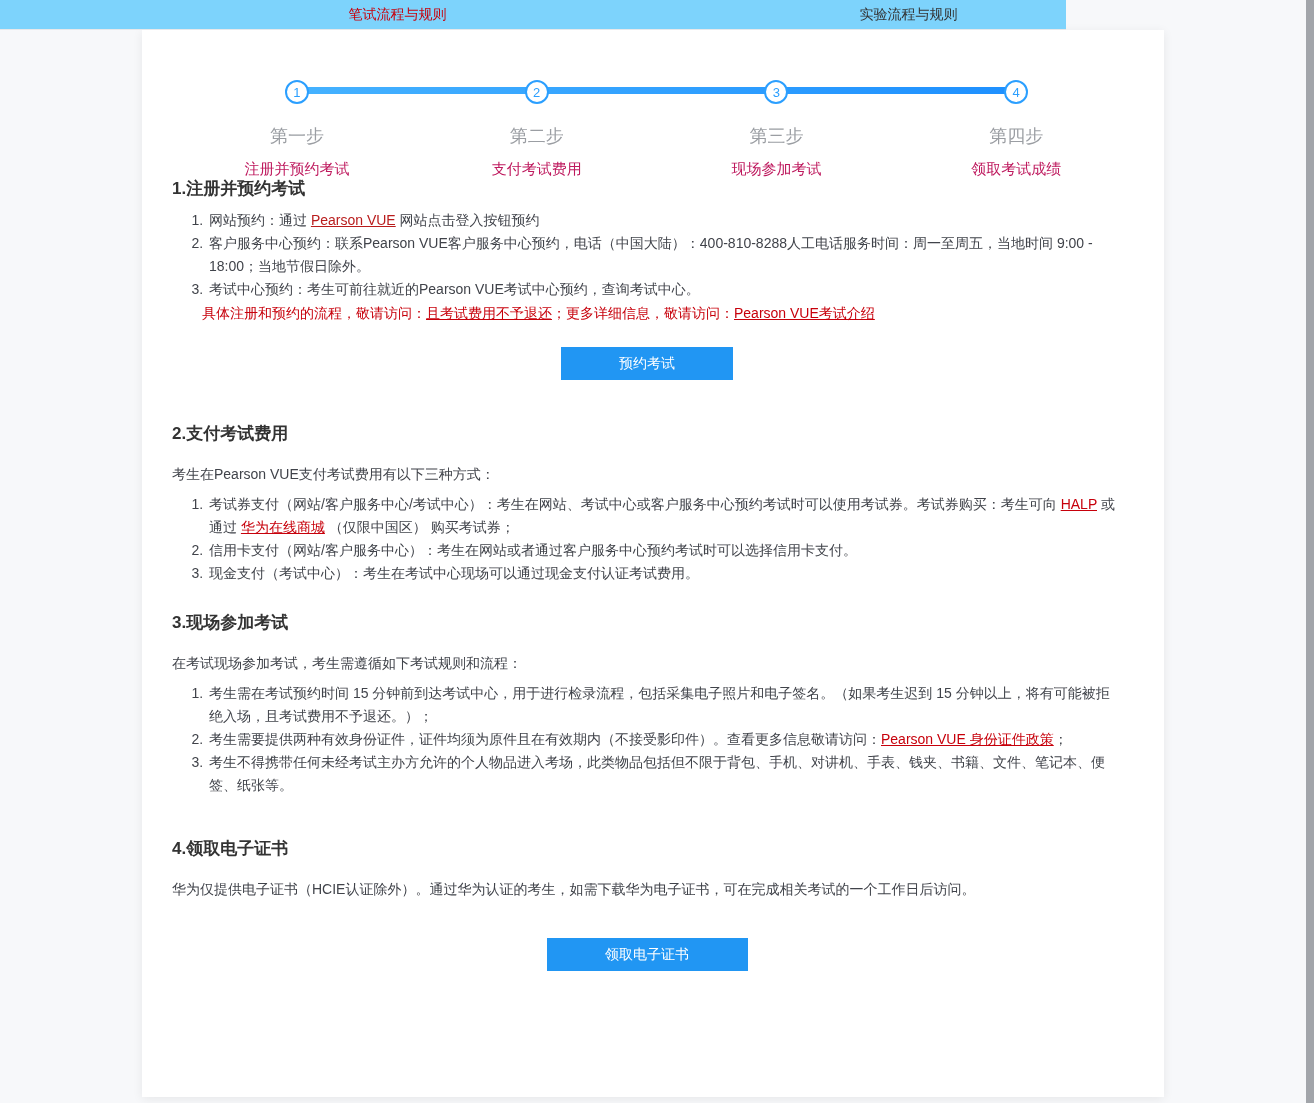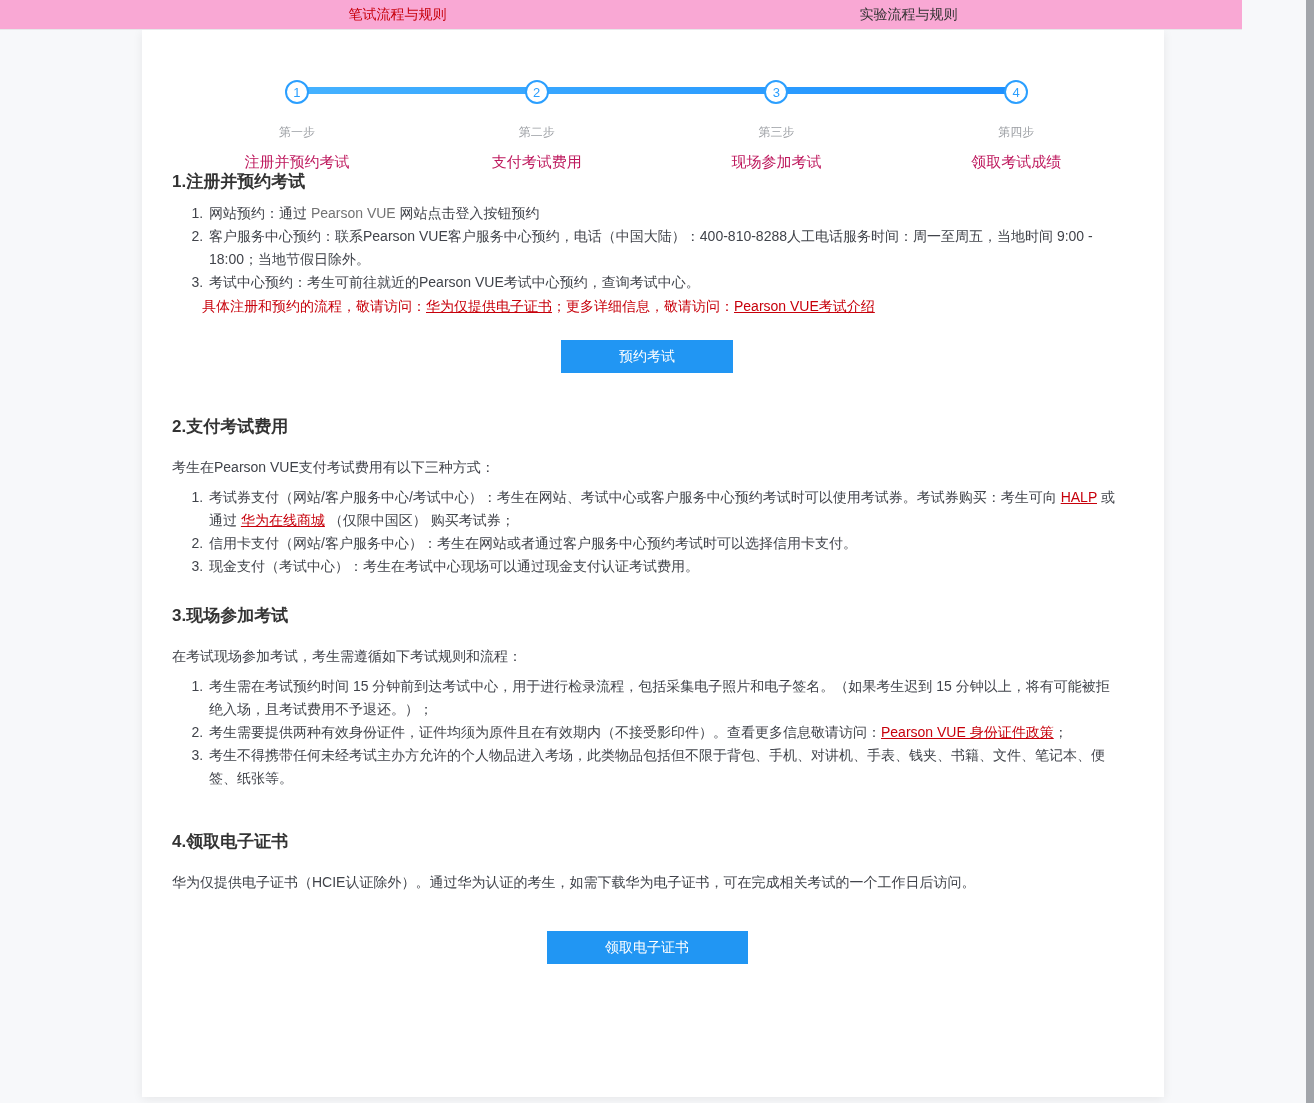--- a/index.html
+++ b/index.html
@@ -5,22 +5,22 @@
   * { box-sizing: border-box; }
   html,body { margin:0; padding:0; }
   body {
     width:1314px; height:1103px; position:relative; overflow:hidden;
     background:#f7f8fa;
     font-family:"Liberation Sans", sans-serif;
     color:#40434a;
   }
   
   .tabbar {
-    position:absolute; top:0; left:0; width:1242px; height:30px;
-    background:#f9a8d4; border-bottom:1px solid #e7e8ea; z-index:3;
+    position:absolute; top:0; left:0; width:1066px; height:30px;
+    background:#7dd3fc; border-bottom:1px solid #e7e8ea; z-index:3;
   }
   .tabbar-inner { width:1022px; margin-left:142px; height:100%; display:flex; }
   .tab {
     flex:1; display:flex; align-items:center; justify-content:center;
     font-size:14px; color:#333; cursor:pointer;
   }
   .tab.active { color:#c7000b; }
   
   .scrollbar {
     position:absolute; top:0; right:0; width:8px; height:1103px;
@@ -37,34 +37,34 @@
     position:absolute; left:152px; top:57px; width:724px; height:7px;
     border-radius:4px; background:linear-gradient(90deg,#45b2ff,#1e90ff);
     z-index:0;
   }
   .step { flex:1; display:flex; flex-direction:column; align-items:center; position:relative; z-index:1; }
   .step-circle {
     width:24px; height:24px; border:2px solid #2b9fff; border-radius:50%;
     background:#fff; color:#2b9fff; font-size:13px;
     display:flex; align-items:center; justify-content:center;
   }
-  .step-label { margin-top:20px; font-size:12px; color:#9b9ea3; }
+  .step-label { margin-top:20px; font-size:18px; color:#9b9ea3; }
   .step-title { margin-top:12px; font-size:15px; color:#be185d; }
   
   .content { padding:0 42px 0 30px; font-size:14px; }
   .section-heading { font-size:17px; font-weight:bold; color:#333; line-height:20px; }
   .mt-s1 { }
   .mt-s2 { margin-top:44px; }
   .mt-s3 { margin-top:28px; }
   .mt-s4 { margin-top:42px; }
   .intro { margin-top:22px; line-height:17px; }
   ol.steps-list { margin:10px 0 0; padding-left:35px; line-height:23px; }
   ol.steps-list li { padding-left:2px; }
   .reminder { margin-top:1px; padding-left:30px; color:#c7000b; line-height:23px; }
-  a.blue-link { color:#737373; cursor:pointer; }
+  a.blue-link { color:#b91c1c; text-decoration:underline; cursor:pointer; }
   a.red-link { color:#c7000b; text-decoration:underline; cursor:pointer; }
   .btn {
     display:block; margin:22px auto 0; height:33px; border:none;
     background:#2196f3; color:#ffffff; font-size:14px; cursor:pointer;
     font-family:Liberation Sans, sans-serif;
   }
   .btn-book { width:172px; }
   .btn-cert { width:201px; margin-top:40px; }
 </style>
 </head>
@@ -109,21 +109,21 @@
   <div class="content">
 
     <div class="section-heading mt-s1">1.注册并预约考试</div>
     <ol class="steps-list">
       <li><span>网站预约：通过 </span><a class="blue-link">Pearson VUE</a><span> 网站点击登入按钮预约</span></li>
       <li><span>客户服务中心预约：联系Pearson VUE客户服务中心预约，电话（中国大陆）：400-810-8288人工电话服务时间：周一至周五，当地时间 9:00 - 18:00；当地节假日除外。</span></li>
       <li><span>考试中心预约：考生可前往就近的Pearson VUE考试中心预约，查询考试中心。</span></li>
     </ol>
     <div class="reminder">
       <div>
-        <span>具体注册和预约的流程，敬请访问：</span><a class="red-link">华为仅提供电子证书</a><span>；更多详细信息，敬请访问：</span><a class="red-link">Pearson VUE考试介绍</a>
+        <span>具体注册和预约的流程，敬请访问：</span><a class="red-link">且考试费用不予退还</a><span>；更多详细信息，敬请访问：</span><a class="red-link">Pearson VUE考试介绍</a>
       </div>
     </div>
     <button class="btn btn-book">预约考试</button>
 
     <div class="section-heading mt-s2">2.支付考试费用</div>
     <div class="intro">考生在Pearson VUE支付考试费用有以下三种方式：</div>
     <ol class="steps-list">
       <li><span>考试券支付（网站/客户服务中心/考试中心）：考生在网站、考试中心或客户服务中心预约考试时可以使用考试券。考试券购买：考生可向 </span><a class="red-link">HALP</a><span> 或通过 </span><a class="red-link">华为在线商城</a><span> （仅限中国区） 购买考试券；</span></li>
       <li><span>信用卡支付（网站/客户服务中心）：考生在网站或者通过客户服务中心预约考试时可以选择信用卡支付。</span></li>
       <li><span>现金支付（考试中心）：考生在考试中心现场可以通过现金支付认证考试费用。</span></li>

